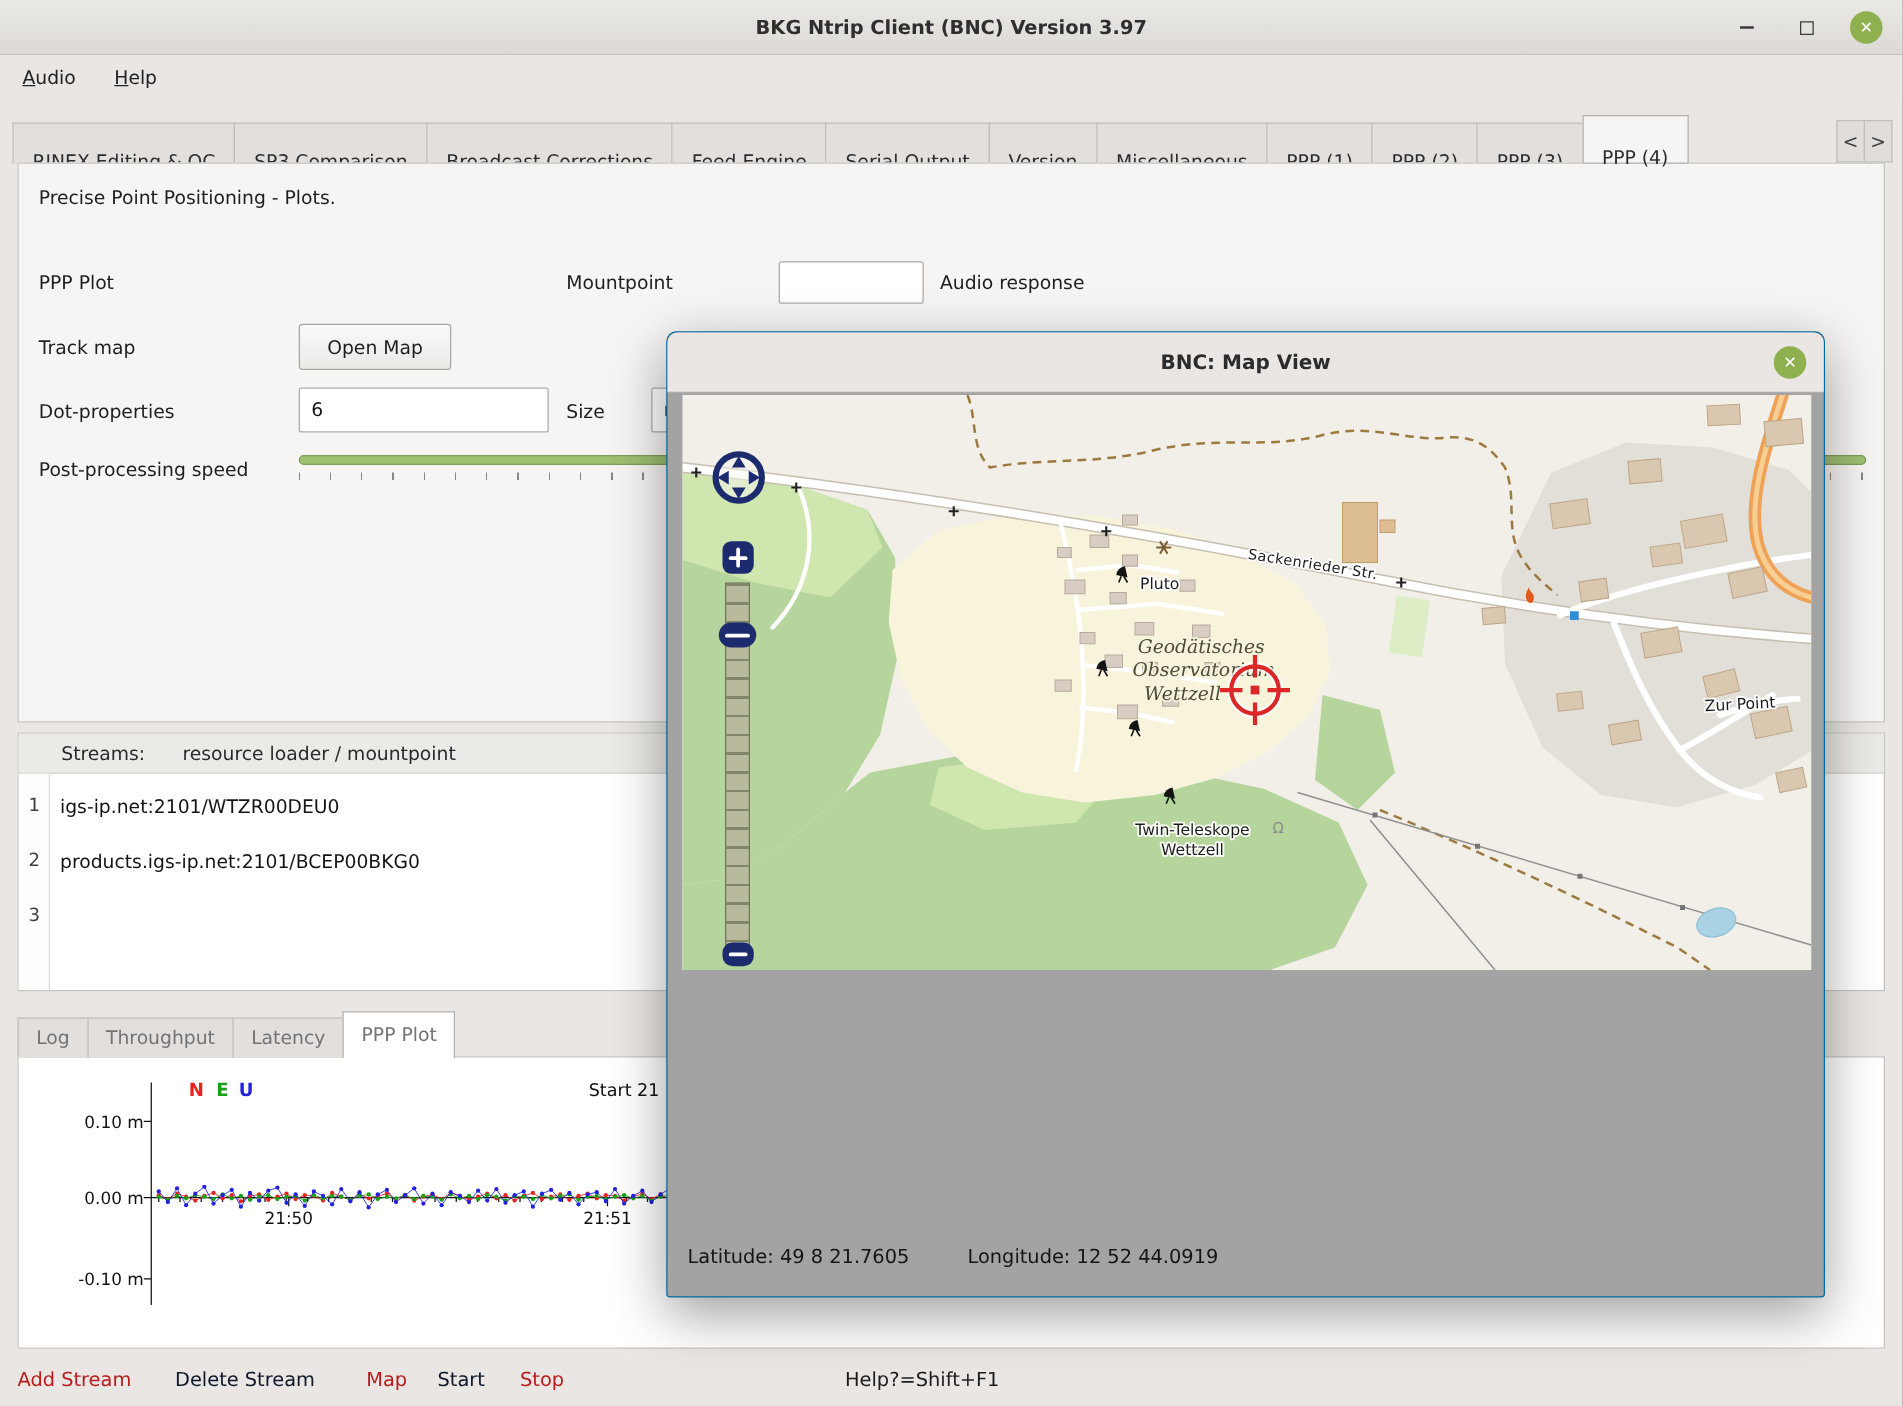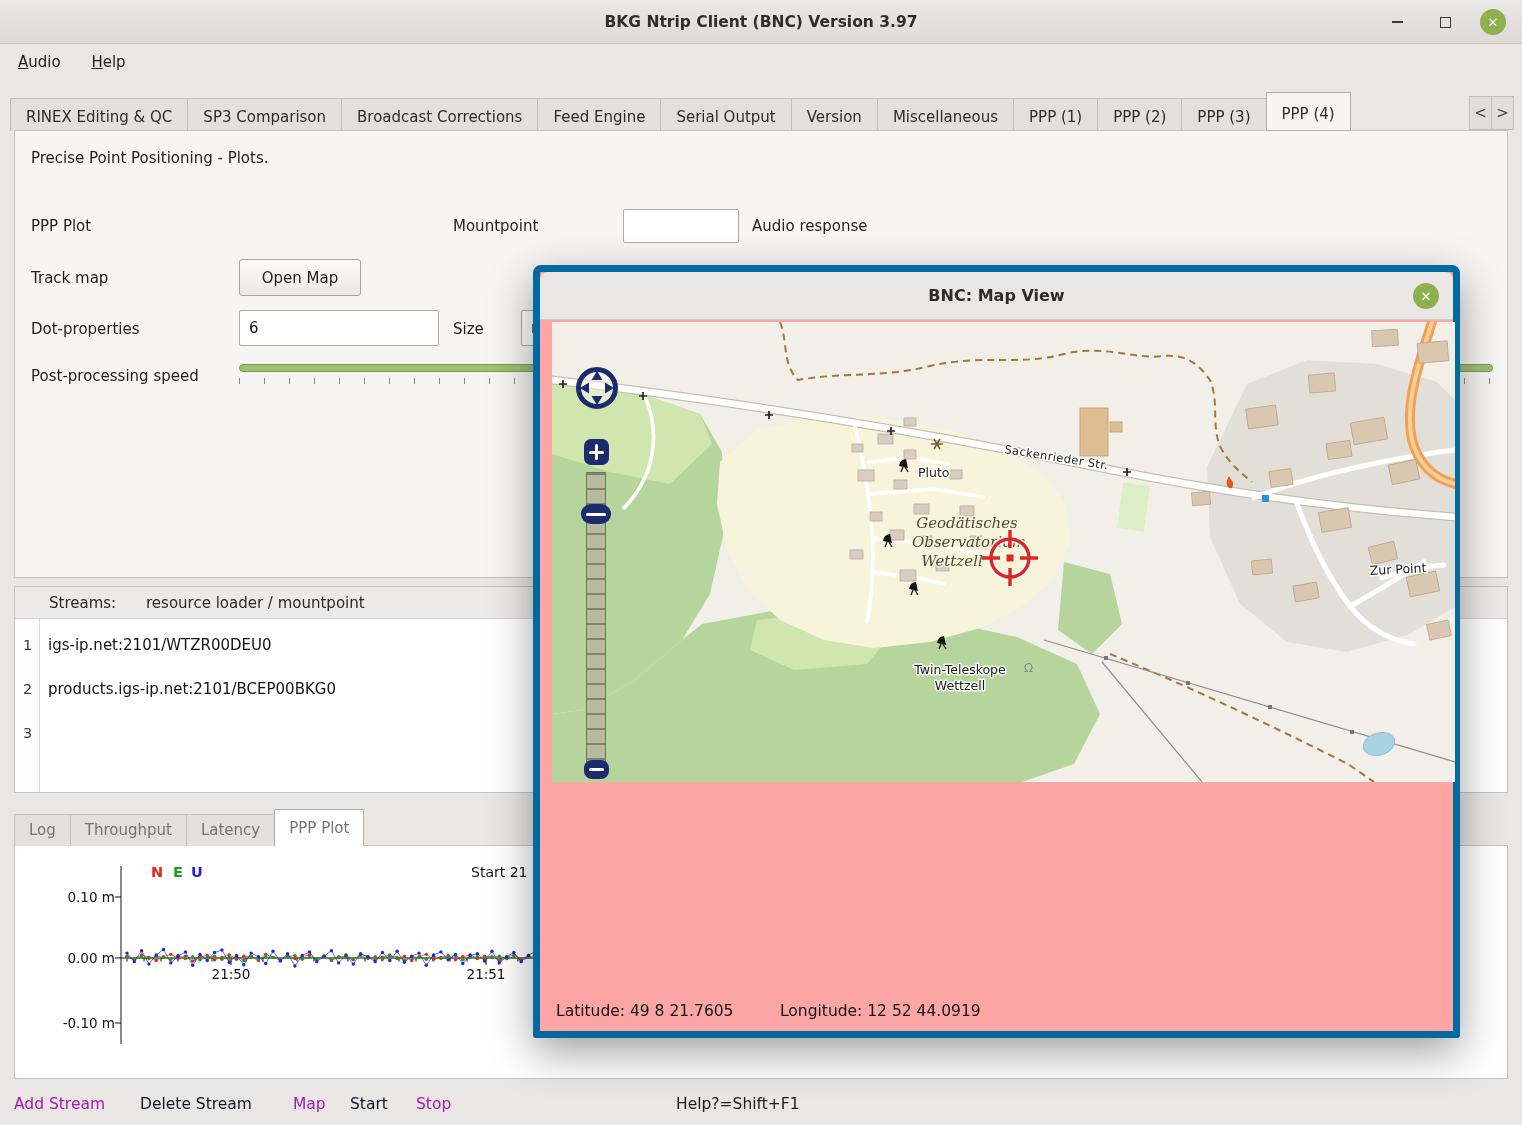--- a/index.html
+++ b/index.html
@@ -24,21 +24,21 @@
   .btn-close{right:16px;background:var(--accent-close);border-radius:50%;color:#fff;font-size:13px;font-weight:bold}
 
   
   .menubar{position:absolute;left:0;top:45px;width:100%;height:34px;background:#e9e6e3}
   .menu-item{display:inline-block;margin-left:18px;line-height:34px;font-size:15px;color:#222}
   .menu-item::first-letter{text-decoration:underline}
   .menu-item + .menu-item{margin-left:26px}
 
   
   .tabbar{position:absolute;left:10px;top:92px;right:64px;height:39px;display:flex;align-items:flex-end}
-  .tab{height:33px;line-height:31px;padding:3px 15px;background:#e2dfdc;border:1px solid #c2bfbb;border-bottom:none;color:#2c2c2c;white-space:nowrap;font-size:15px}
+  .tab{height:33px;line-height:31px;padding:15px 15px;background:#e2dfdc;border:1px solid #c2bfbb;border-bottom:none;color:#2c2c2c;white-space:nowrap;font-size:15px}
   .tab + .tab{margin-left:-1px}
   .tab.active{height:39px;line-height:37px;background:#f6f5f3;border:1px solid #b3b0ac;position:relative;z-index:3}
   .tab-scroll{position:absolute;right:8px;top:96px;display:flex;z-index:2}
   .tsbtn{width:23px;height:34px;background:#e0ddda;border:1px solid #c2bfbb;display:flex;align-items:center;justify-content:center;font-size:15px;color:#444}
   .tsbtn + .tsbtn{margin-left:-1px}
 
   
   .main-panel{position:absolute;left:14px;top:130px;width:1494px;height:448px;background:#f6f5f3;border:1px solid #c6c3bf;z-index:1}
   .main-panel .desc{position:absolute;left:16px;top:18px;color:#1e1e1e}
   .flabel{position:absolute;color:#1e1e1e}
@@ -72,27 +72,27 @@
   .btab + .btab{margin-left:-1px}
   .btab.active{height:38px;line-height:36px;background:#fff;border:1px solid #b3b0ac;border-bottom:1px solid #fff;position:relative;top:1px;z-index:3}
   .plot-panel{position:absolute;left:14px;top:845px;width:1494px;height:234px;background:#fff;border:1px solid #c6c3bf;z-index:1}
   .plot-svg{position:absolute;left:0;top:0}
   .ax-label{font-size:13.5px;fill:#111;font-family:"DejaVu Sans",sans-serif}
   .leg{font-size:14.5px;font-weight:bold;font-family:"DejaVu Sans",sans-serif}
   .startlbl{font-size:14px;fill:#111;font-family:"DejaVu Sans",sans-serif}
 
   
   .footer{position:absolute;left:0;top:1085px;width:100%;height:40px;line-height:38px;font-size:15.5px}
-  .fbtn{position:absolute;color:#a21caf;cursor:default}
+  .fbtn{position:absolute;color:#b91c1c;cursor:default}
   .fbtn.disabled{color:#0f172a}
   .f1{left:14px}.f2{left:140px}.f3{left:293px}.f4{left:350px}.f5{left:416px}
   .fhelp{position:absolute;left:676px;color:#1c1c1c}
 
   
-  .dialog{position:absolute;left:533px;top:265px;width:927px;height:773px;background:#fca5a5;border:7px solid #0369a1;border-radius:8px 8px 3px 3px;box-shadow:0 14px 44px rgba(0,0,0,.38);z-index:50}
+  .dialog{position:absolute;left:533px;top:265px;width:927px;height:773px;background:#a3a3a3;border:1px solid #0369a1;border-radius:8px 8px 3px 3px;box-shadow:0 14px 44px rgba(0,0,0,.38);z-index:50}
   .dlg-title{position:absolute;left:0;top:0;right:0;height:48px;background:#e9e6e3;border-bottom:1px solid #d0cdc9;border-radius:8px 8px 0 0}
   .dlg-title .dtext{display:block;line-height:48px;text-align:center;font-weight:bold;font-size:16px;color:#2c2c2c}
   .dlg-close{position:absolute;right:14px;top:11px;width:26px;height:26px;border-radius:50%;background:var(--accent-close);color:#fff;font-size:13px;font-weight:bold;display:flex;align-items:center;justify-content:center}
   .map-wrap{position:absolute;left:12px;top:50px;width:903px;height:460px;background:var(--map-base);overflow:hidden}
   .dlg-coords{position:absolute;left:0;top:730px;width:100%;height:24px;font-size:15.5px;color:#141414}
   .coord-lat{position:absolute;left:16px}
   .coord-lon{position:absolute;left:240px}
 
   
   .m-base{fill:var(--map-base)}

